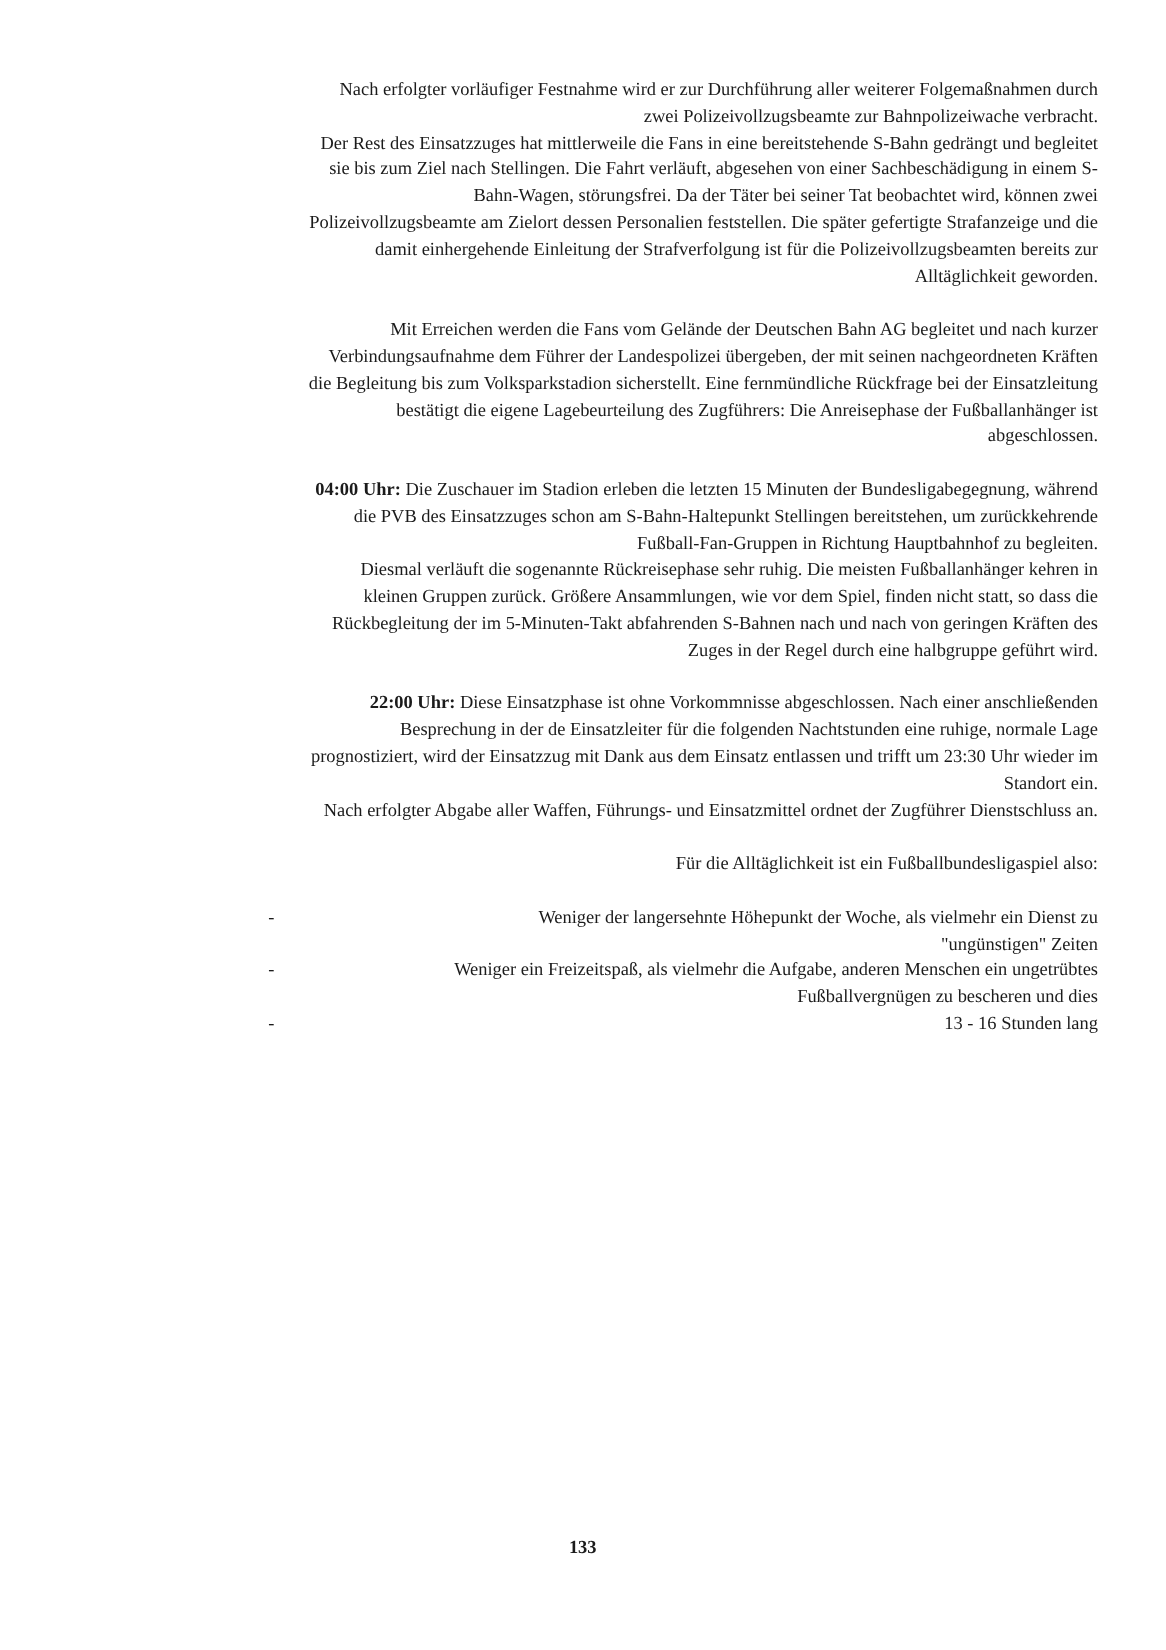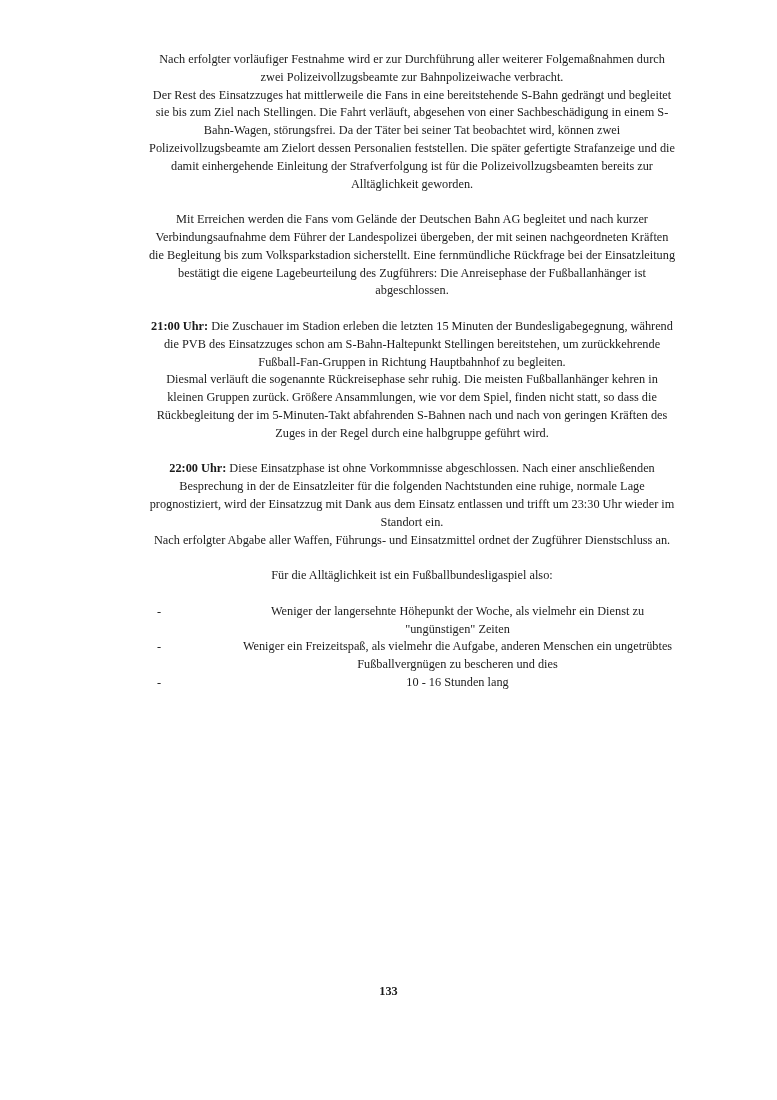--- a/index.html
+++ b/index.html
@@ -23,21 +23,21 @@
     font-family: "Liberation Serif", serif;
     color: #1b1b1b;
   }
   .content {
     position: absolute;
     left: 92px;
     top: 51px;
     width: 640px;
     font-size: 12.3px;
     line-height: 17.8px;
-    text-align: center;
+    text-align: right;
   }
   .para {
     margin: 0 0 17.8px 0;
     white-space: pre-line;
   }
   .para b {
     font-weight: bold;
   }
   .bullet-list {
     margin: 0;
@@ -51,21 +51,21 @@
     flex: 0 0 48px;
     width: 48px;
   }
   .bullet-text {
     flex: 1 1 auto;
     white-space: pre-line;
   }
   .page-footer {
     position: absolute;
     left: 0;
-    top: 983px;
+    top: 1023px;
     width: 777px;
     text-align: center;
     font-size: 12.3px;
     line-height: 17.8px;
     font-weight: bold;
   }
 </style>
 </head>
 <body>
 
@@ -81,21 +81,21 @@
 damit einhergehende Einleitung der Strafverfolgung ist für die Polizeivollzugsbeamten bereits zur
 Alltäglichkeit geworden.</span></p>
 
     <p class="para"><span>Mit Erreichen werden die Fans vom Gelände der Deutschen Bahn AG begleitet und nach kurzer
 Verbindungsaufnahme dem Führer der Landespolizei übergeben, der mit seinen nachgeordneten Kräften
 die Begleitung bis zum Volksparkstadion sicherstellt. Eine fernmündliche Rückfrage bei der Einsatzleitung
 bestätigt die eigene Lagebeurteilung des Zugführers: Die Anreisephase der Fußballanhänger ist
 abgeschlossen.</span></p>
 
 
-    <p class="para"><b>21:00 Uhr:</b><span> Die Zuschauer im Stadion erleben die letzten 15 Minuten der Bundesligabegegnung, während
+    <p class="para"><b>04:00 Uhr:</b><span> Die Zuschauer im Stadion erleben die letzten 15 Minuten der Bundesligabegegnung, während
 die PVB des Einsatzzuges schon am S-Bahn-Haltepunkt Stellingen bereitstehen, um zurückkehrende
 Fußball-Fan-Gruppen in Richtung Hauptbahnhof zu begleiten.
 Diesmal verläuft die sogenannte Rückreisephase sehr ruhig. Die meisten Fußballanhänger kehren in
 kleinen Gruppen zurück. Größere Ansammlungen, wie vor dem Spiel, finden nicht statt, so dass die
 Rückbegleitung der im 5-Minuten-Takt abfahrenden S-Bahnen nach und nach von geringen Kräften des
 Zuges in der Regel durch eine halbgruppe geführt wird.</span></p>
 
     <p class="para"><b>22:00 Uhr:</b><span> Diese Einsatzphase ist ohne Vorkommnisse abgeschlossen. Nach einer anschließenden
 Besprechung in der de Einsatzleiter für die folgenden Nachtstunden eine ruhige, normale Lage
 prognostiziert, wird der Einsatzzug mit Dank aus dem Einsatz entlassen und trifft um 23:30 Uhr wieder im
@@ -110,20 +110,20 @@
         <span class="bullet-text">Weniger der langersehnte Höhepunkt der Woche, als vielmehr ein Dienst zu
 "ungünstigen" Zeiten</span>
       </div>
       <div class="bullet-item">
         <span class="bullet-marker">-</span>
         <span class="bullet-text">Weniger ein Freizeitspaß, als vielmehr die Aufgabe, anderen Menschen ein ungetrübtes
 Fußballvergnügen zu bescheren und dies</span>
       </div>
       <div class="bullet-item">
         <span class="bullet-marker">-</span>
-        <span class="bullet-text">10 - 16 Stunden lang</span>
+        <span class="bullet-text">13 - 16 Stunden lang</span>
       </div>
     </div>
 
   </div>
 
   <div class="page-footer">133</div>
 </div>
 
 </body></html>

